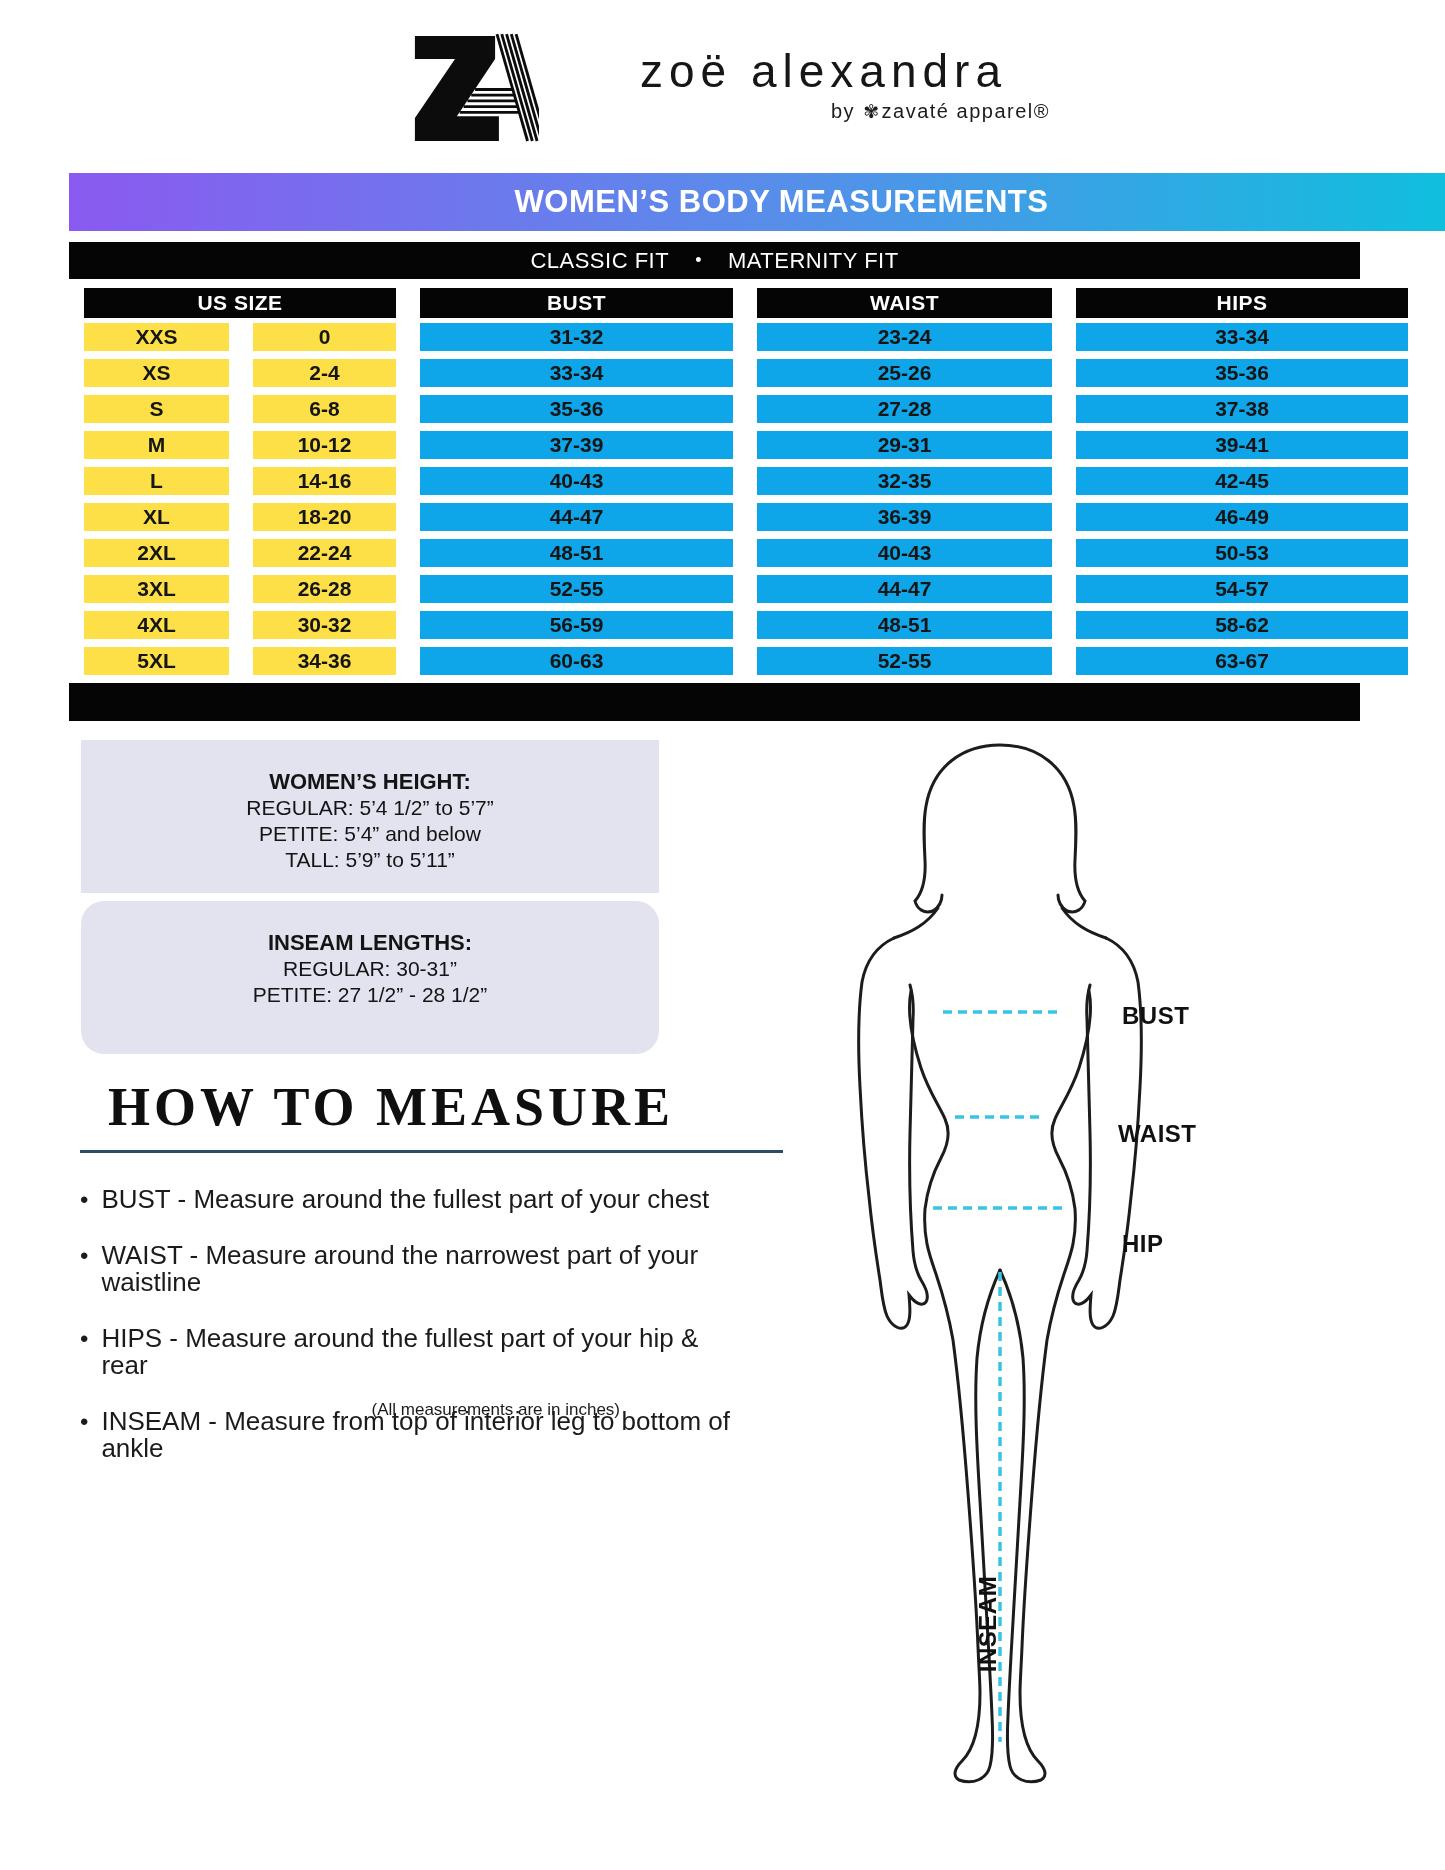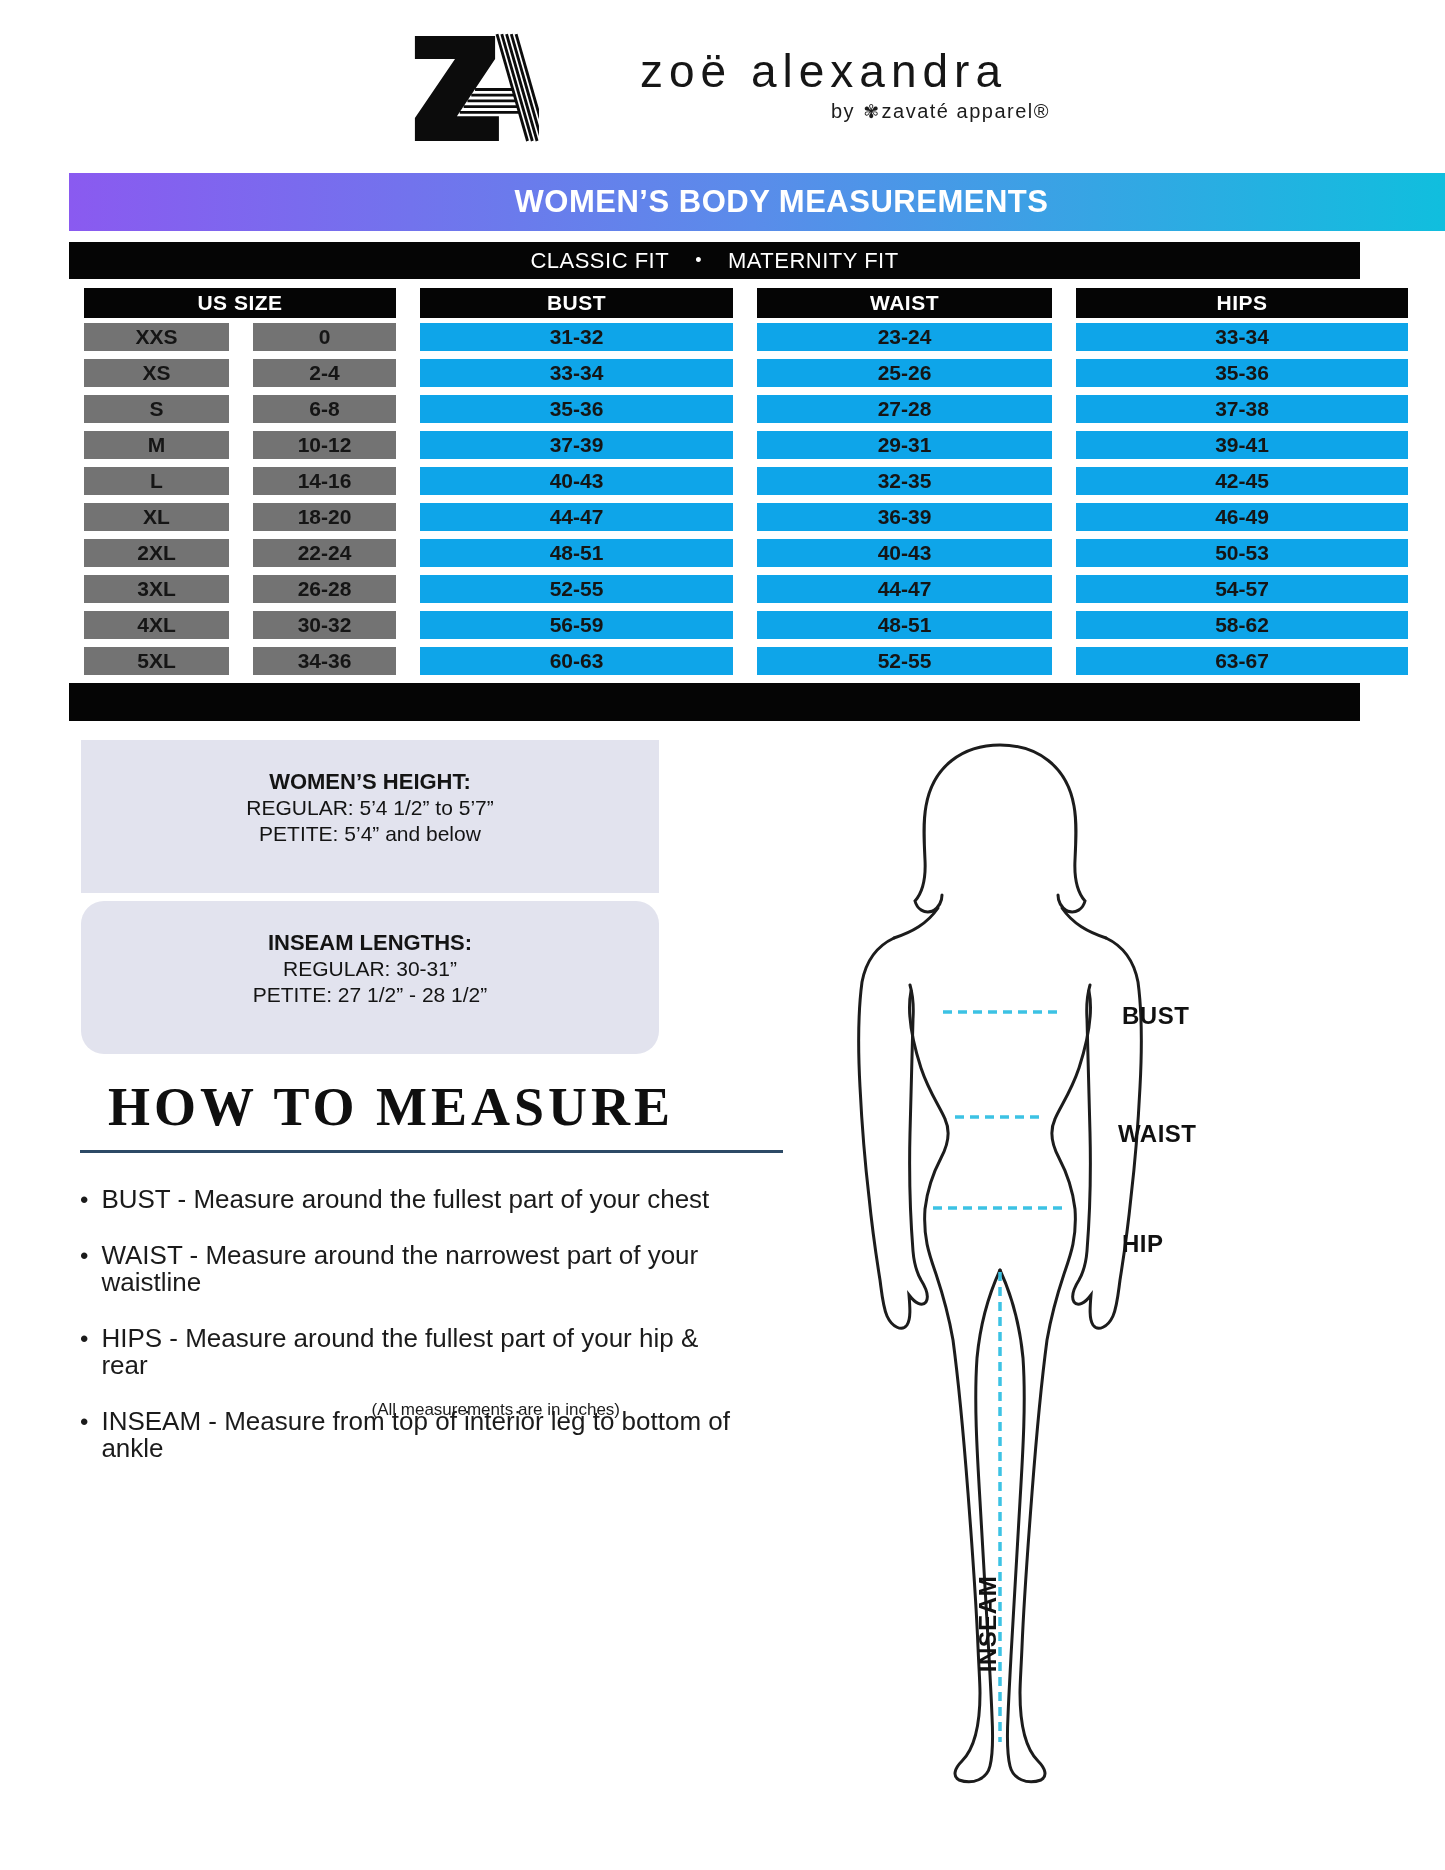--- a/index.html
+++ b/index.html
@@ -27,21 +27,21 @@
   
   .size-table{position:absolute;left:69px;top:288px;width:1291px;}
   .trow{display:grid;grid-template-columns:145px 143px 313px 295px 332px;column-gap:24px;
         padding-left:15px;margin-bottom:8px;}
   .trow.head{margin-bottom:5px;}
   .hcell{background:#050505;color:#fff;font-weight:bold;font-size:21px;height:30px;
          display:flex;align-items:center;justify-content:center;letter-spacing:0.5px;}
   .hcell.span2{grid-column:1/3;}
   .dcell{height:28px;display:flex;align-items:center;justify-content:center;
          font-weight:bold;font-size:21px;color:#151515;}
-  .dcell.sz{background:#737373;}
+  .dcell.sz{background:#fde047;}
   .dcell.ms{background:#0ea5e9;}
   .bottom-bar{position:absolute;left:69px;top:683px;width:1291px;height:38px;background:#050505;}
 
   
   .info-box{position:absolute;left:81px;width:578px;height:153px;background:#e2e3ee;
             text-align:center;color:#141414;}
   .info-box .bx-title{font-weight:bold;font-size:22px;margin-top:28px;line-height:27px;}
   .info-box .bx-line{font-size:21px;line-height:26px;}
   #height-box{top:740px;}
   #inseam-box{top:901px;border-radius:23px;}
@@ -177,20 +177,21 @@
       <div class="dcell ms">52-55</div>
       <div class="dcell ms">63-67</div>
     </div>
   </div>
   <div class="bottom-bar"></div>
 
   <div class="info-box" id="height-box">
     <div class="bx-title">WOMEN’S HEIGHT:</div>
     <div class="bx-line">REGULAR: 5’4 1/2” to 5’7”</div>
     <div class="bx-line">PETITE: 5’4” and below</div>
+    <div class="bx-line">TALL: 5’9” to 5’11”</div>
   </div>
   <div class="info-box" id="inseam-box">
     <div class="bx-title">INSEAM LENGTHS:</div>
     <div class="bx-line">REGULAR: 30-31”</div>
     <div class="bx-line">PETITE: 27 1/2” - 28 1/2”</div>
   </div>
 
   <div class="htm-title">HOW TO MEASURE</div>
   <div class="htm-rule"></div>
   <div class="bullets">

